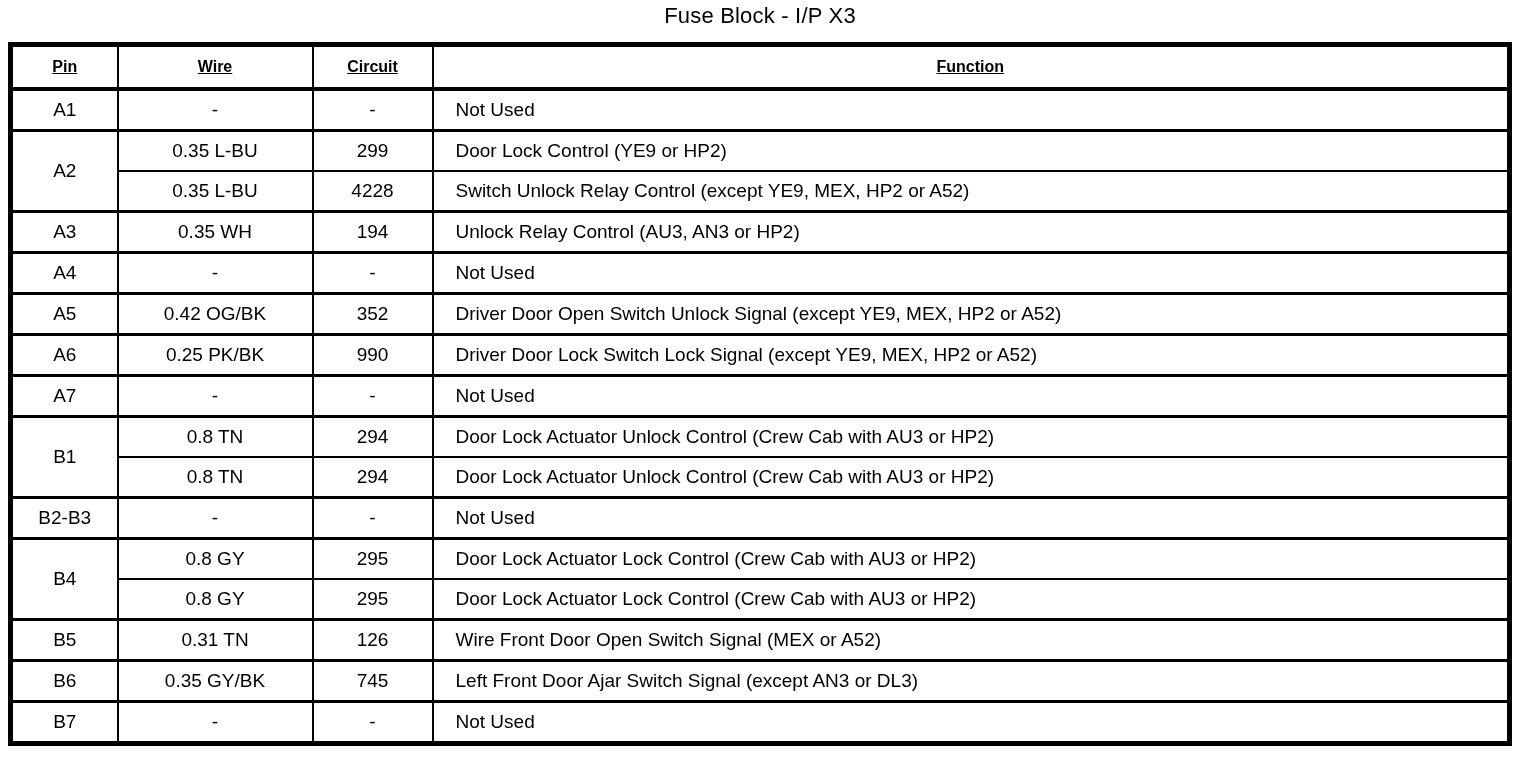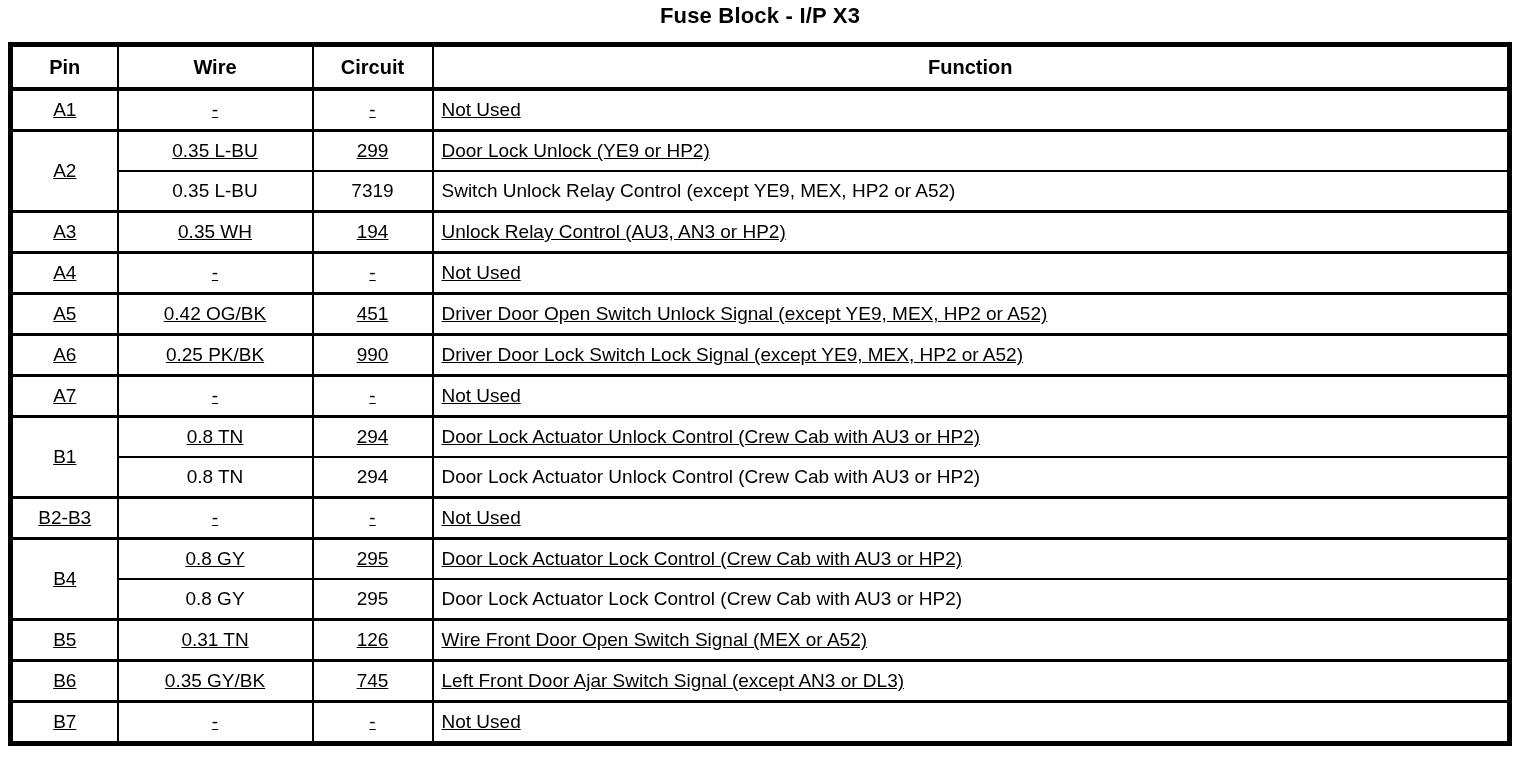--- a/index.html
+++ b/index.html
@@ -16,57 +16,57 @@
     background: #ffffff;
     overflow: hidden;
   }
   .doc-title {
     position: absolute;
     top: 3px;
     left: 0;
     width: 100%;
     text-align: center;
     font-size: 22px;
-    font-weight: bold;
+    font-weight: normal;
     letter-spacing: 0.2px;
   }
   table.fuse-table {
     position: absolute;
     top: 42px;
     left: 8px;
     width: 1504px;
     border-collapse: collapse;
     table-layout: fixed;
     border: 5px solid #000;
     font-size: 19px;
   }
   .fuse-table th {
     border: 2px solid #000;
     border-bottom: 4px solid #000;
     height: 40px;
-    font-size: 20px;
+    font-size: 16px;
     font-weight: bold;
     text-align: center;
     padding: 0;
+    text-decoration: underline;
   }
   .fuse-table td {
     border: 2px solid #000;
     height: 38px;
     padding: 0 4px;
     text-align: center;
     white-space: nowrap;
     overflow: hidden;
   }
   .fuse-table tr.group-start td {
     border-top: 3px solid #000;
-    text-decoration: underline;
   }
   .fuse-table td.col-function {
     text-align: left;
-    padding-left: 8px;
+    padding-left: 22px;
   }
 </style>
 </head>
 <body>
 
 <div class="page">
   <div class="doc-title">Fuse Block - I/P X3</div>
 
   <table class="fuse-table">
     <colgroup>
@@ -87,43 +87,43 @@
         <tr class="group-start">
           <td class="col-pin" rowspan="1">A1</td>
           <td class="col-wire">-</td>
           <td class="col-circuit">-</td>
           <td class="col-function">Not Used</td>
         </tr>
         <tr class="group-start">
           <td class="col-pin" rowspan="2">A2</td>
           <td class="col-wire">0.35 L-BU</td>
           <td class="col-circuit">299</td>
-          <td class="col-function">Door Lock Unlock (YE9 or HP2)</td>
+          <td class="col-function">Door Lock Control (YE9 or HP2)</td>
         </tr>
         <tr>
           <td class="col-wire">0.35 L-BU</td>
-          <td class="col-circuit">7319</td>
+          <td class="col-circuit">4228</td>
           <td class="col-function">Switch Unlock Relay Control (except YE9, MEX, HP2 or A52)</td>
         </tr>
         <tr class="group-start">
           <td class="col-pin" rowspan="1">A3</td>
           <td class="col-wire">0.35 WH</td>
           <td class="col-circuit">194</td>
           <td class="col-function">Unlock Relay Control (AU3, AN3 or HP2)</td>
         </tr>
         <tr class="group-start">
           <td class="col-pin" rowspan="1">A4</td>
           <td class="col-wire">-</td>
           <td class="col-circuit">-</td>
           <td class="col-function">Not Used</td>
         </tr>
         <tr class="group-start">
           <td class="col-pin" rowspan="1">A5</td>
           <td class="col-wire">0.42 OG/BK</td>
-          <td class="col-circuit">451</td>
+          <td class="col-circuit">352</td>
           <td class="col-function">Driver Door Open Switch Unlock Signal (except YE9, MEX, HP2 or A52)</td>
         </tr>
         <tr class="group-start">
           <td class="col-pin" rowspan="1">A6</td>
           <td class="col-wire">0.25 PK/BK</td>
           <td class="col-circuit">990</td>
           <td class="col-function">Driver Door Lock Switch Lock Signal (except YE9, MEX, HP2 or A52)</td>
         </tr>
         <tr class="group-start">
           <td class="col-pin" rowspan="1">A7</td>

